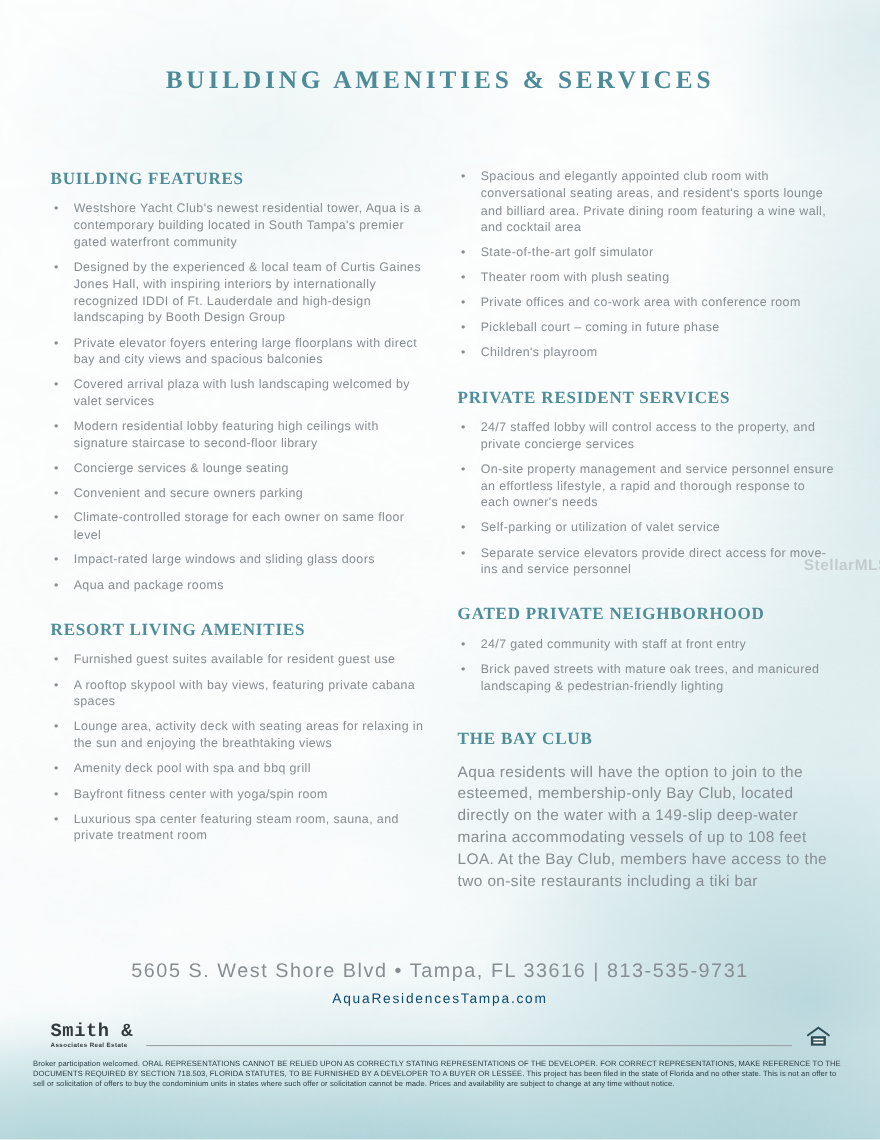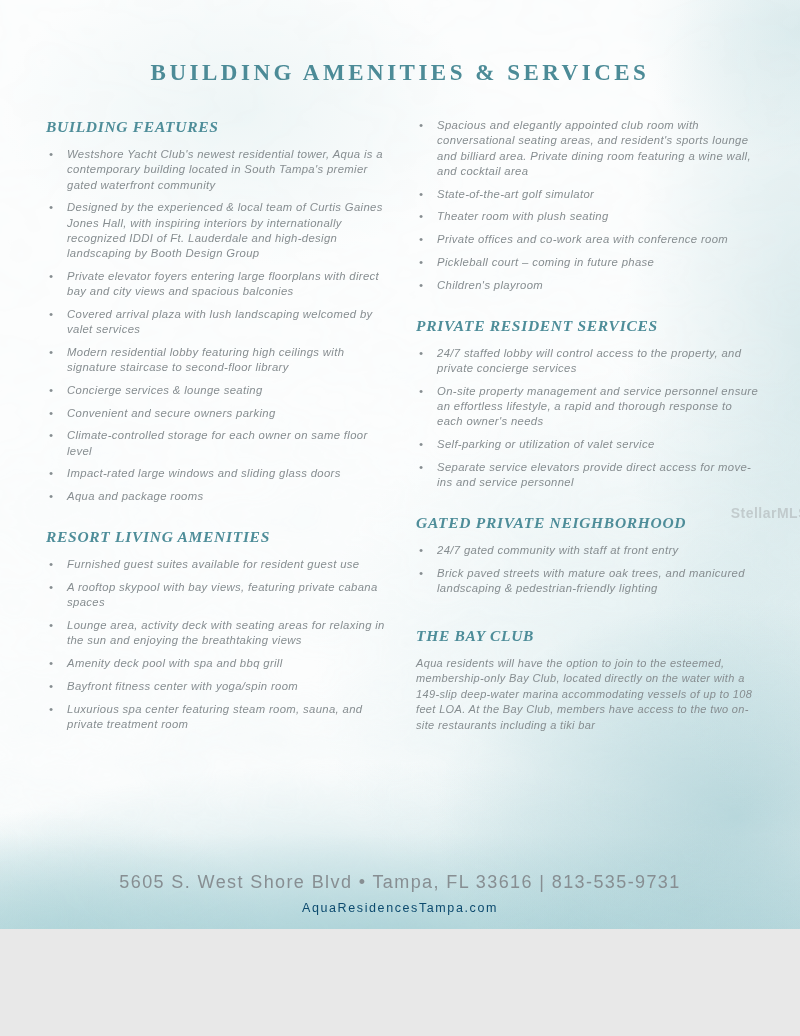--- a/index.html
+++ b/index.html
@@ -1,19 +1,19 @@
 <!DOCTYPE html>
 <html><head>
 <meta charset="utf-8">
 <style>
   html, body { margin: 0; padding: 0; background: #e8e8e8; }
   .page {
     position: relative;
     width: 800px;
-    height: 929px;
+    height: 1036px;
     margin: 0 auto;
     background: #fcfdfd;
     overflow: hidden;
     font-family: "Liberation Sans", "DejaVu Sans", sans-serif;
   }
 
   
   .bg-wash {
     position: absolute; inset: 0; z-index: 0;
     background-image:
@@ -43,22 +43,21 @@
     font-size: 23px;
     letter-spacing: 3.5px;
     color: #4c8b97;
   }
 
   
   .columns {
     display: flex;
     gap: 26px;
     padding: 0 40px 0 46px;
-    margin-top: 32px;
-    font-style: italic;
+    margin-top: 68px;
   }
   .col { flex: 1 1 0; min-width: 0; }
 
   h2.section-heading {
     margin: 24px 0 11px 0;
     font-family: "Liberation Serif", "DejaVu Serif", serif;
     font-weight: 700;
     font-size: 15.5px;
     letter-spacing: 0.7px;
     color: #4e8d99;
@@ -81,21 +80,21 @@
   ul.bullet-list li::before {
     content: "\2022";
     position: absolute;
     left: 3px; top: 0;
     color: #868d90;
   }
 
   .body-paragraph {
     margin: 0;
     color: #868d90;
-    font-size: 11px;
+    font-size: 14px;
     line-height: 1.42;
     letter-spacing: 0.35px;
   }
   .bay-club-section h2.section-heading { margin-top: 30px; }
 
   
   .watermark {
     position: absolute;
     top: 505px; right: -8px;
     z-index: 3;

